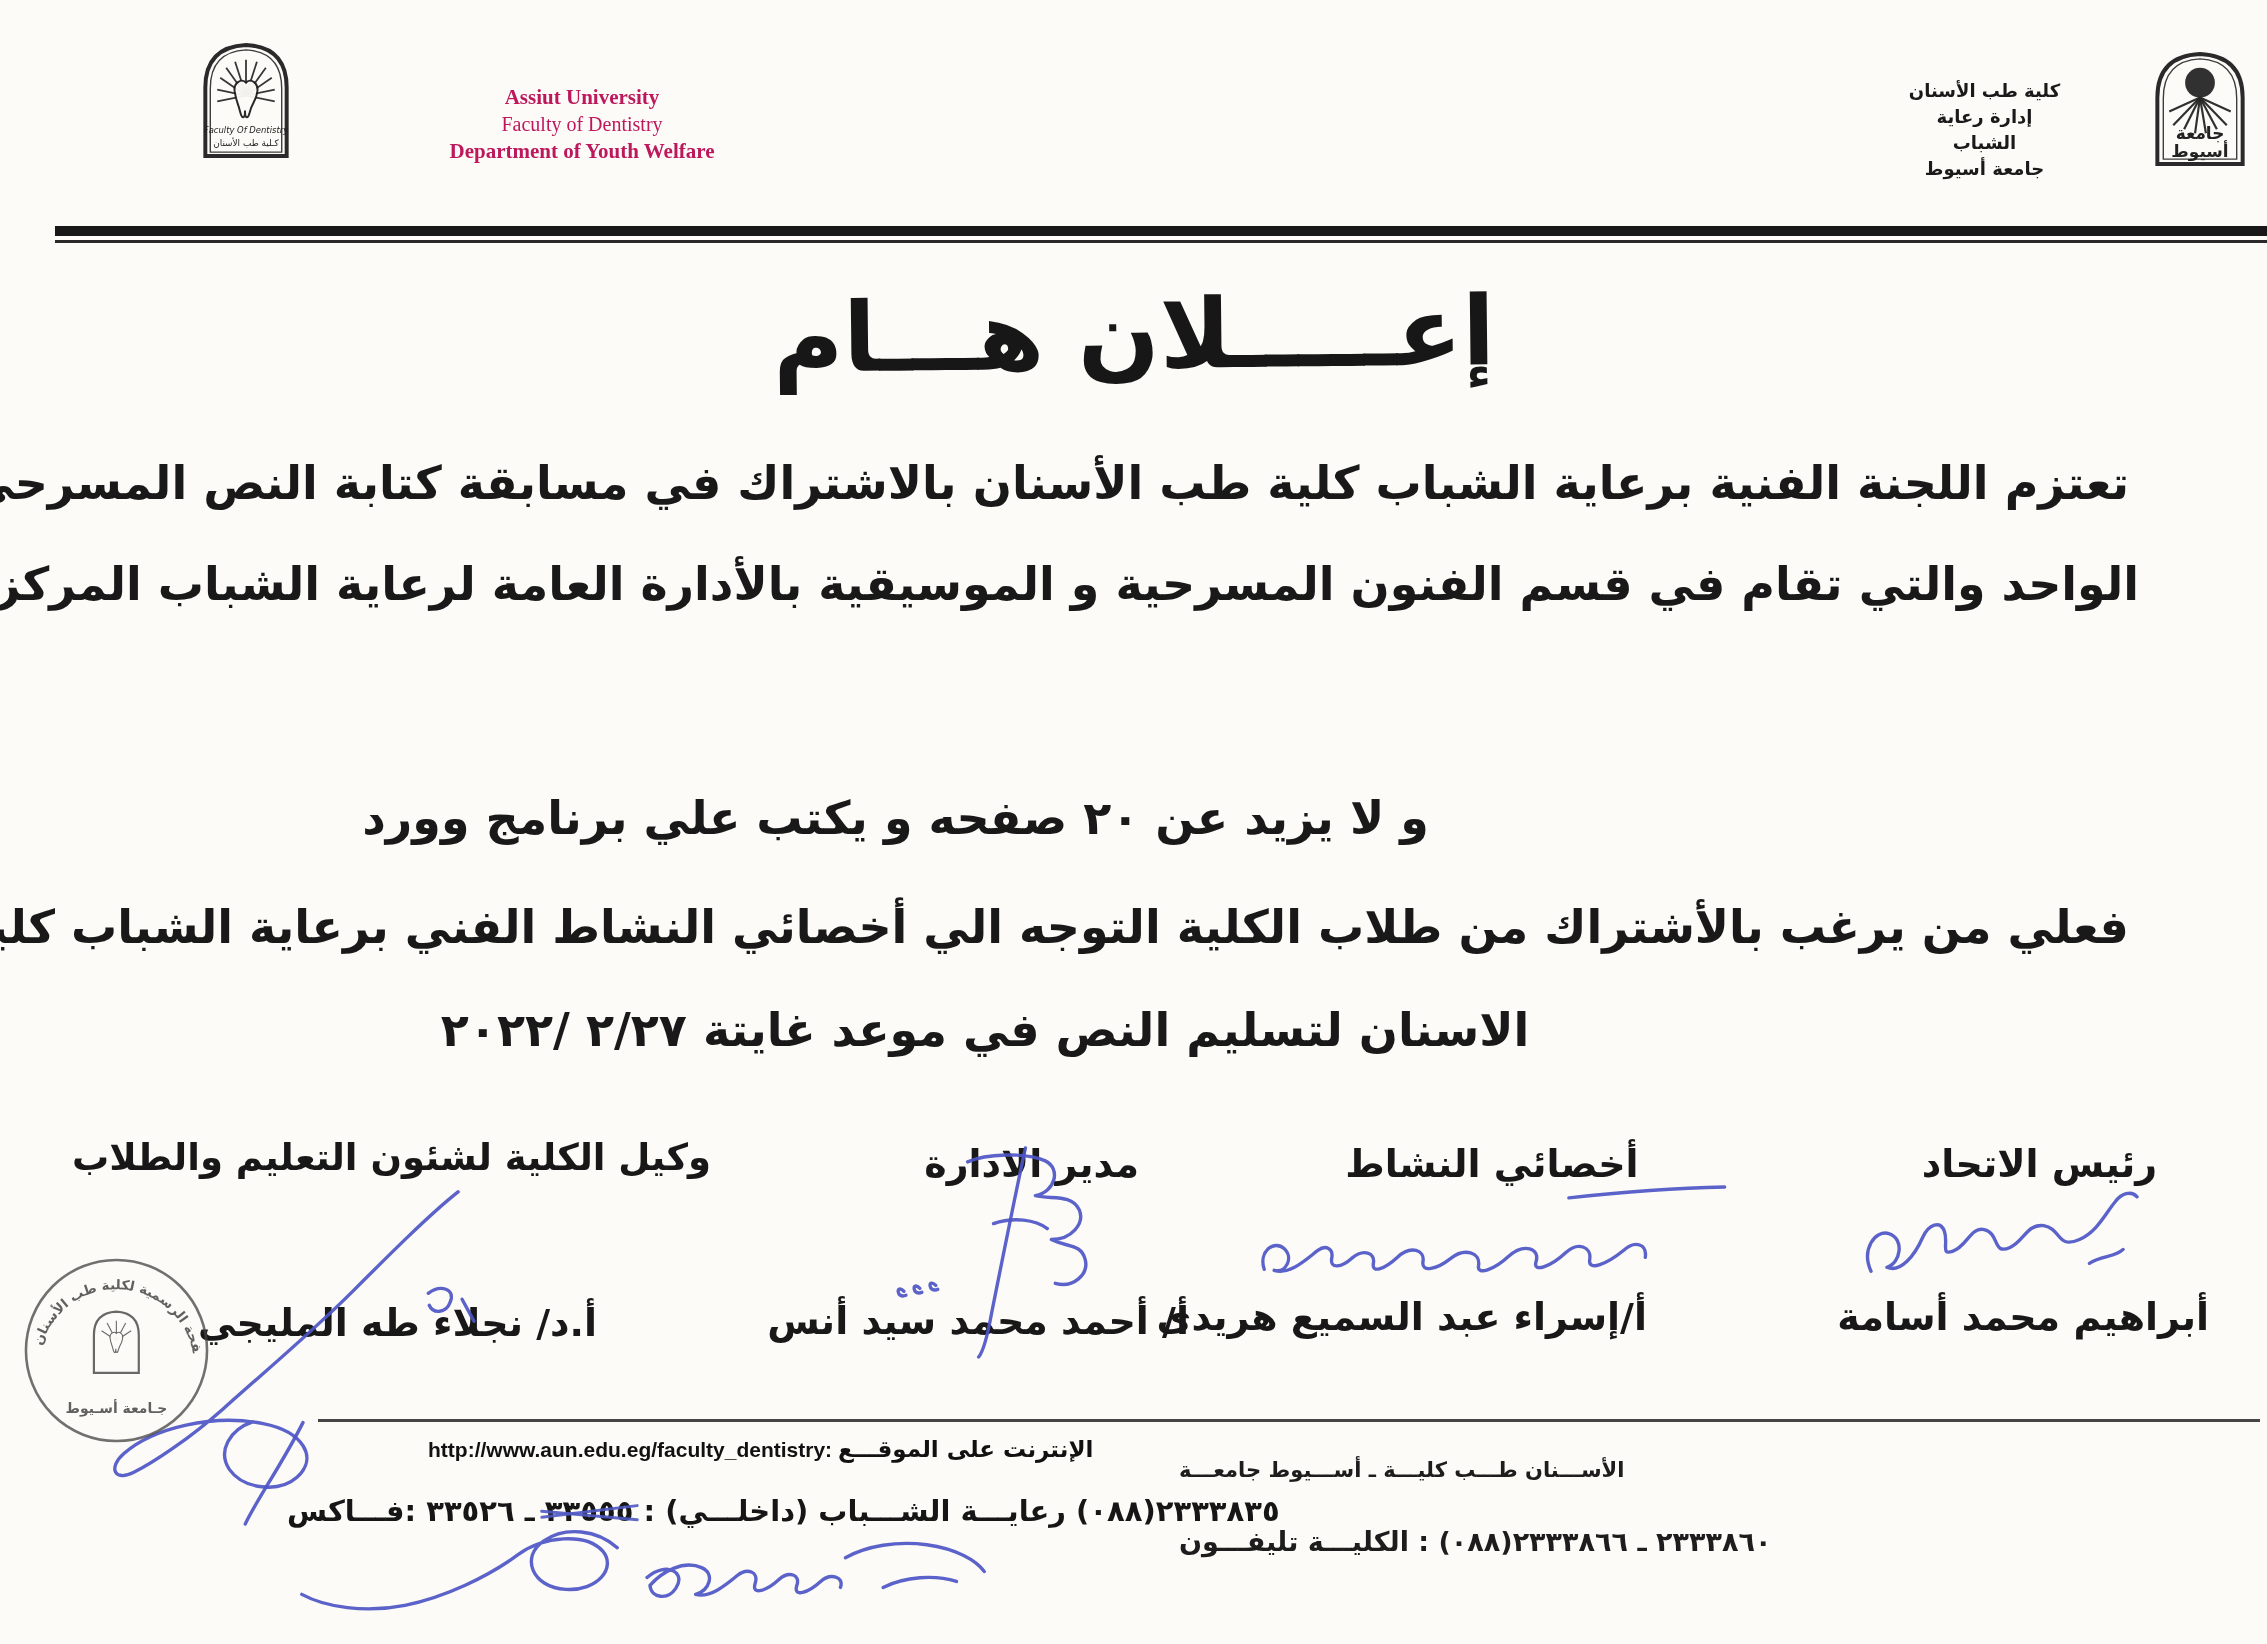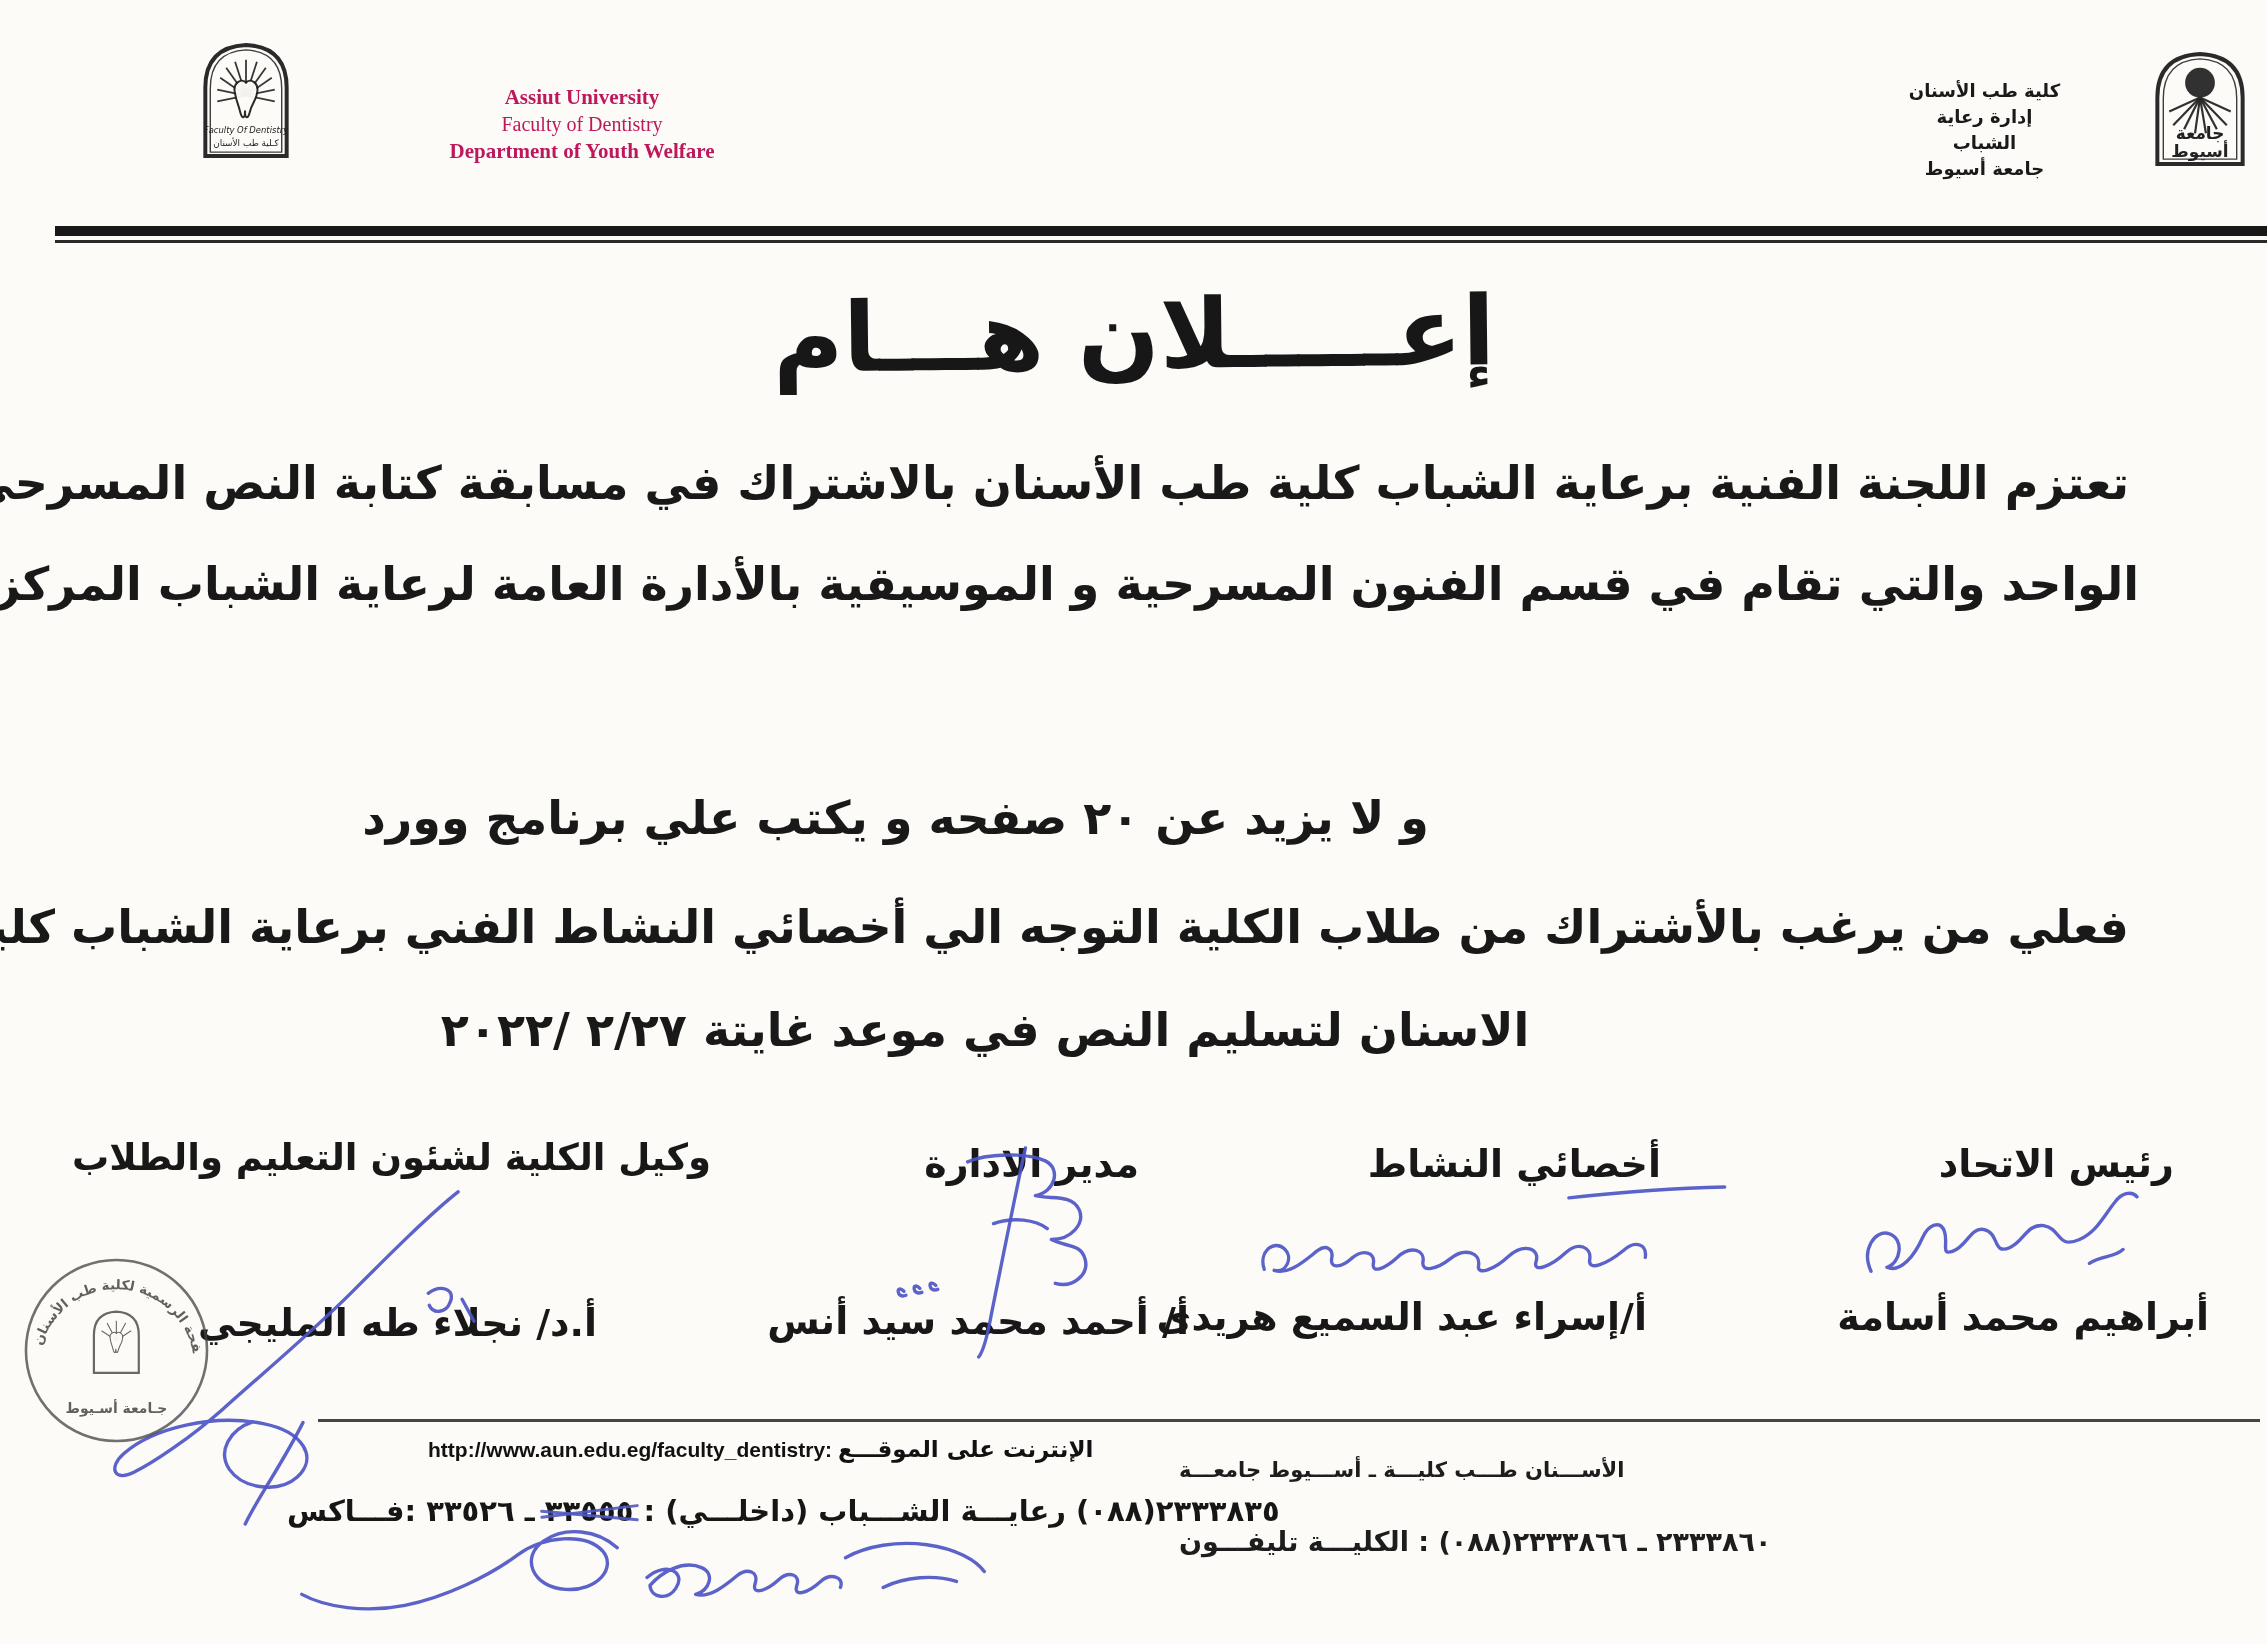--- a/index.html
+++ b/index.html
@@ -32,21 +32,21 @@
              font-size:96px; letter-spacing:2px; color:#171717; transform:rotate(-0.6deg);}
 
   .bline{font-size:46px; color:#191919; text-align:center;}
   .b1{left:139px; top:456px;  width:1990px;}
   .b2{left:229px; top:557px;  width:1910px;}
   .b3{left:40px;  top:675px;  width:1990px;}
   .b4{left:0;     top:791px;  width:1791px;}
   .b5{left:139px; top:900px;  width:1990px;}
   .b6{left:0;     top:1003px; width:1970px;}
 
-  .sig-role{font-size:38px; color:#181818; }
+  .sig-role{font-size:38px; color:#181818; text-align:center;}
   .sig-name{font-size:38px; color:#181818; text-align:center;}
   .r1{left:1905px; top:1142px; width:269px;}
   .r2{left:1323px; top:1142px; width:338px;}
   .r3{left:925px;  top:1142px; width:214px;}
   .r4{left:184px;  top:1136px; width:527px; font-size:37px;}
   .n1{left:1881px; top:1295px; width:328px;}
   .n2{left:1219px; top:1295px; width:428px;}
   .n3{left:841px;  top:1299px; width:348px;}
   .n4{left:249px;  top:1301px; width:348px;}
 

